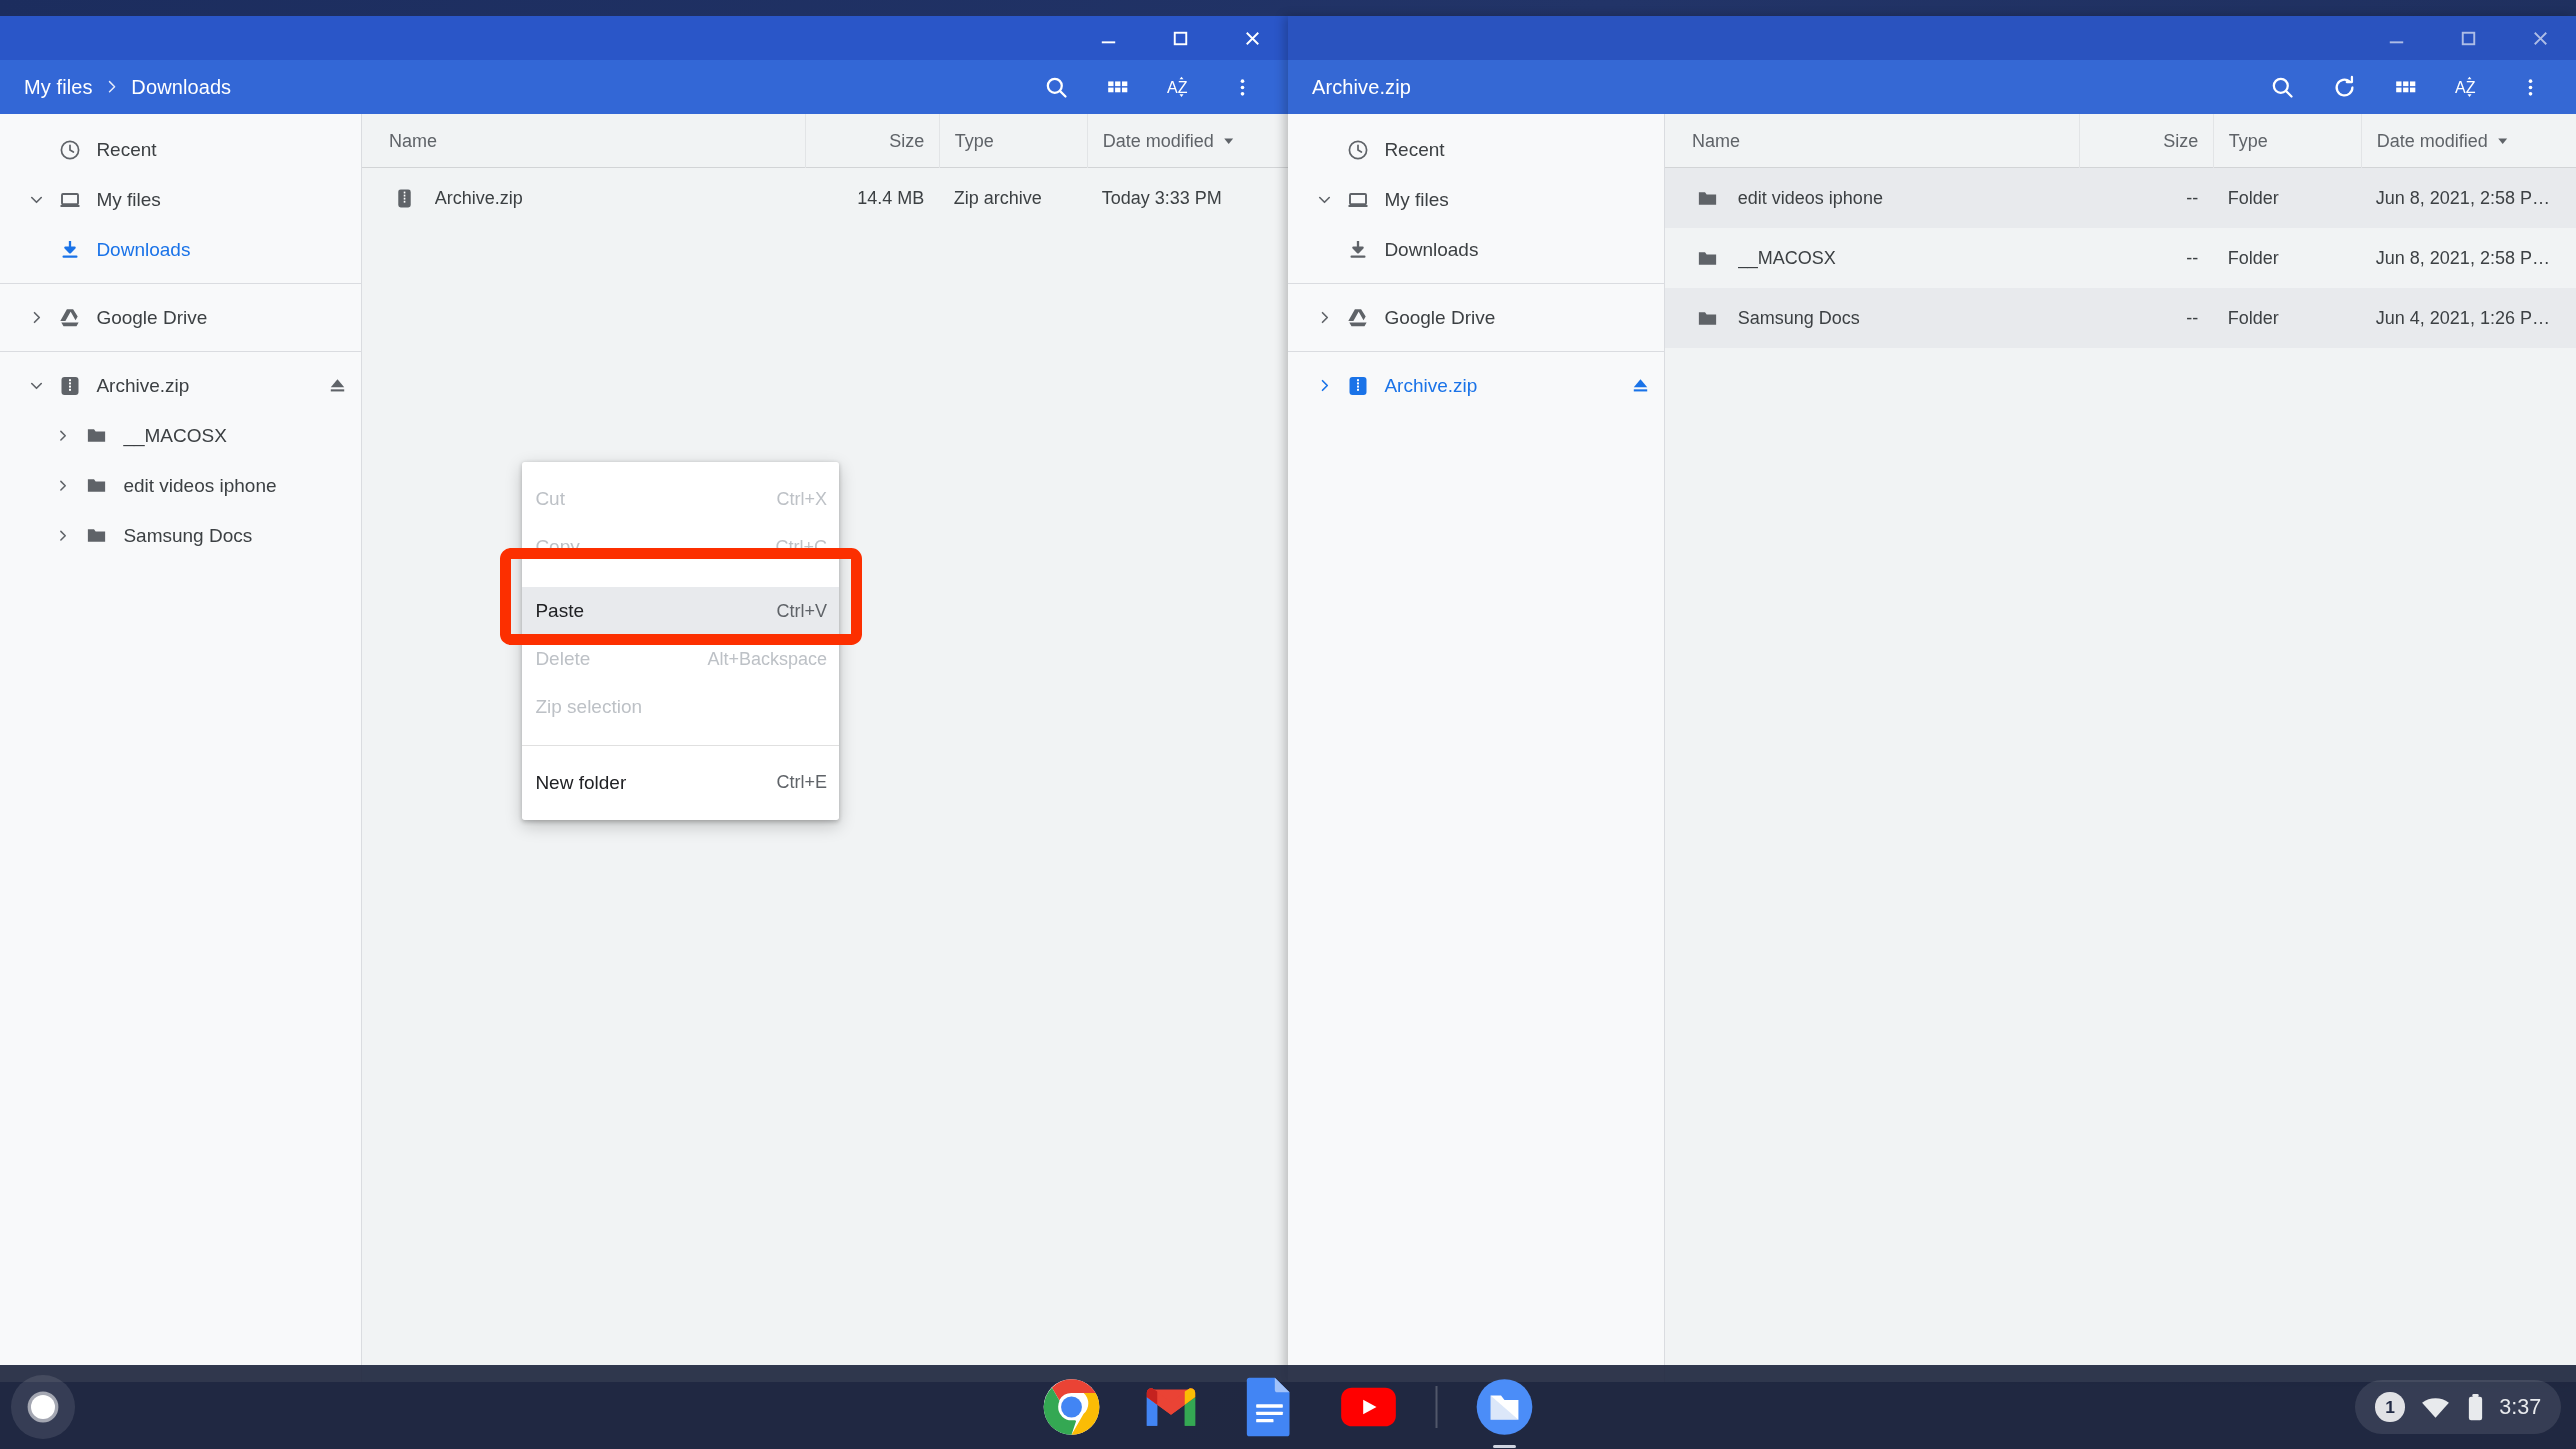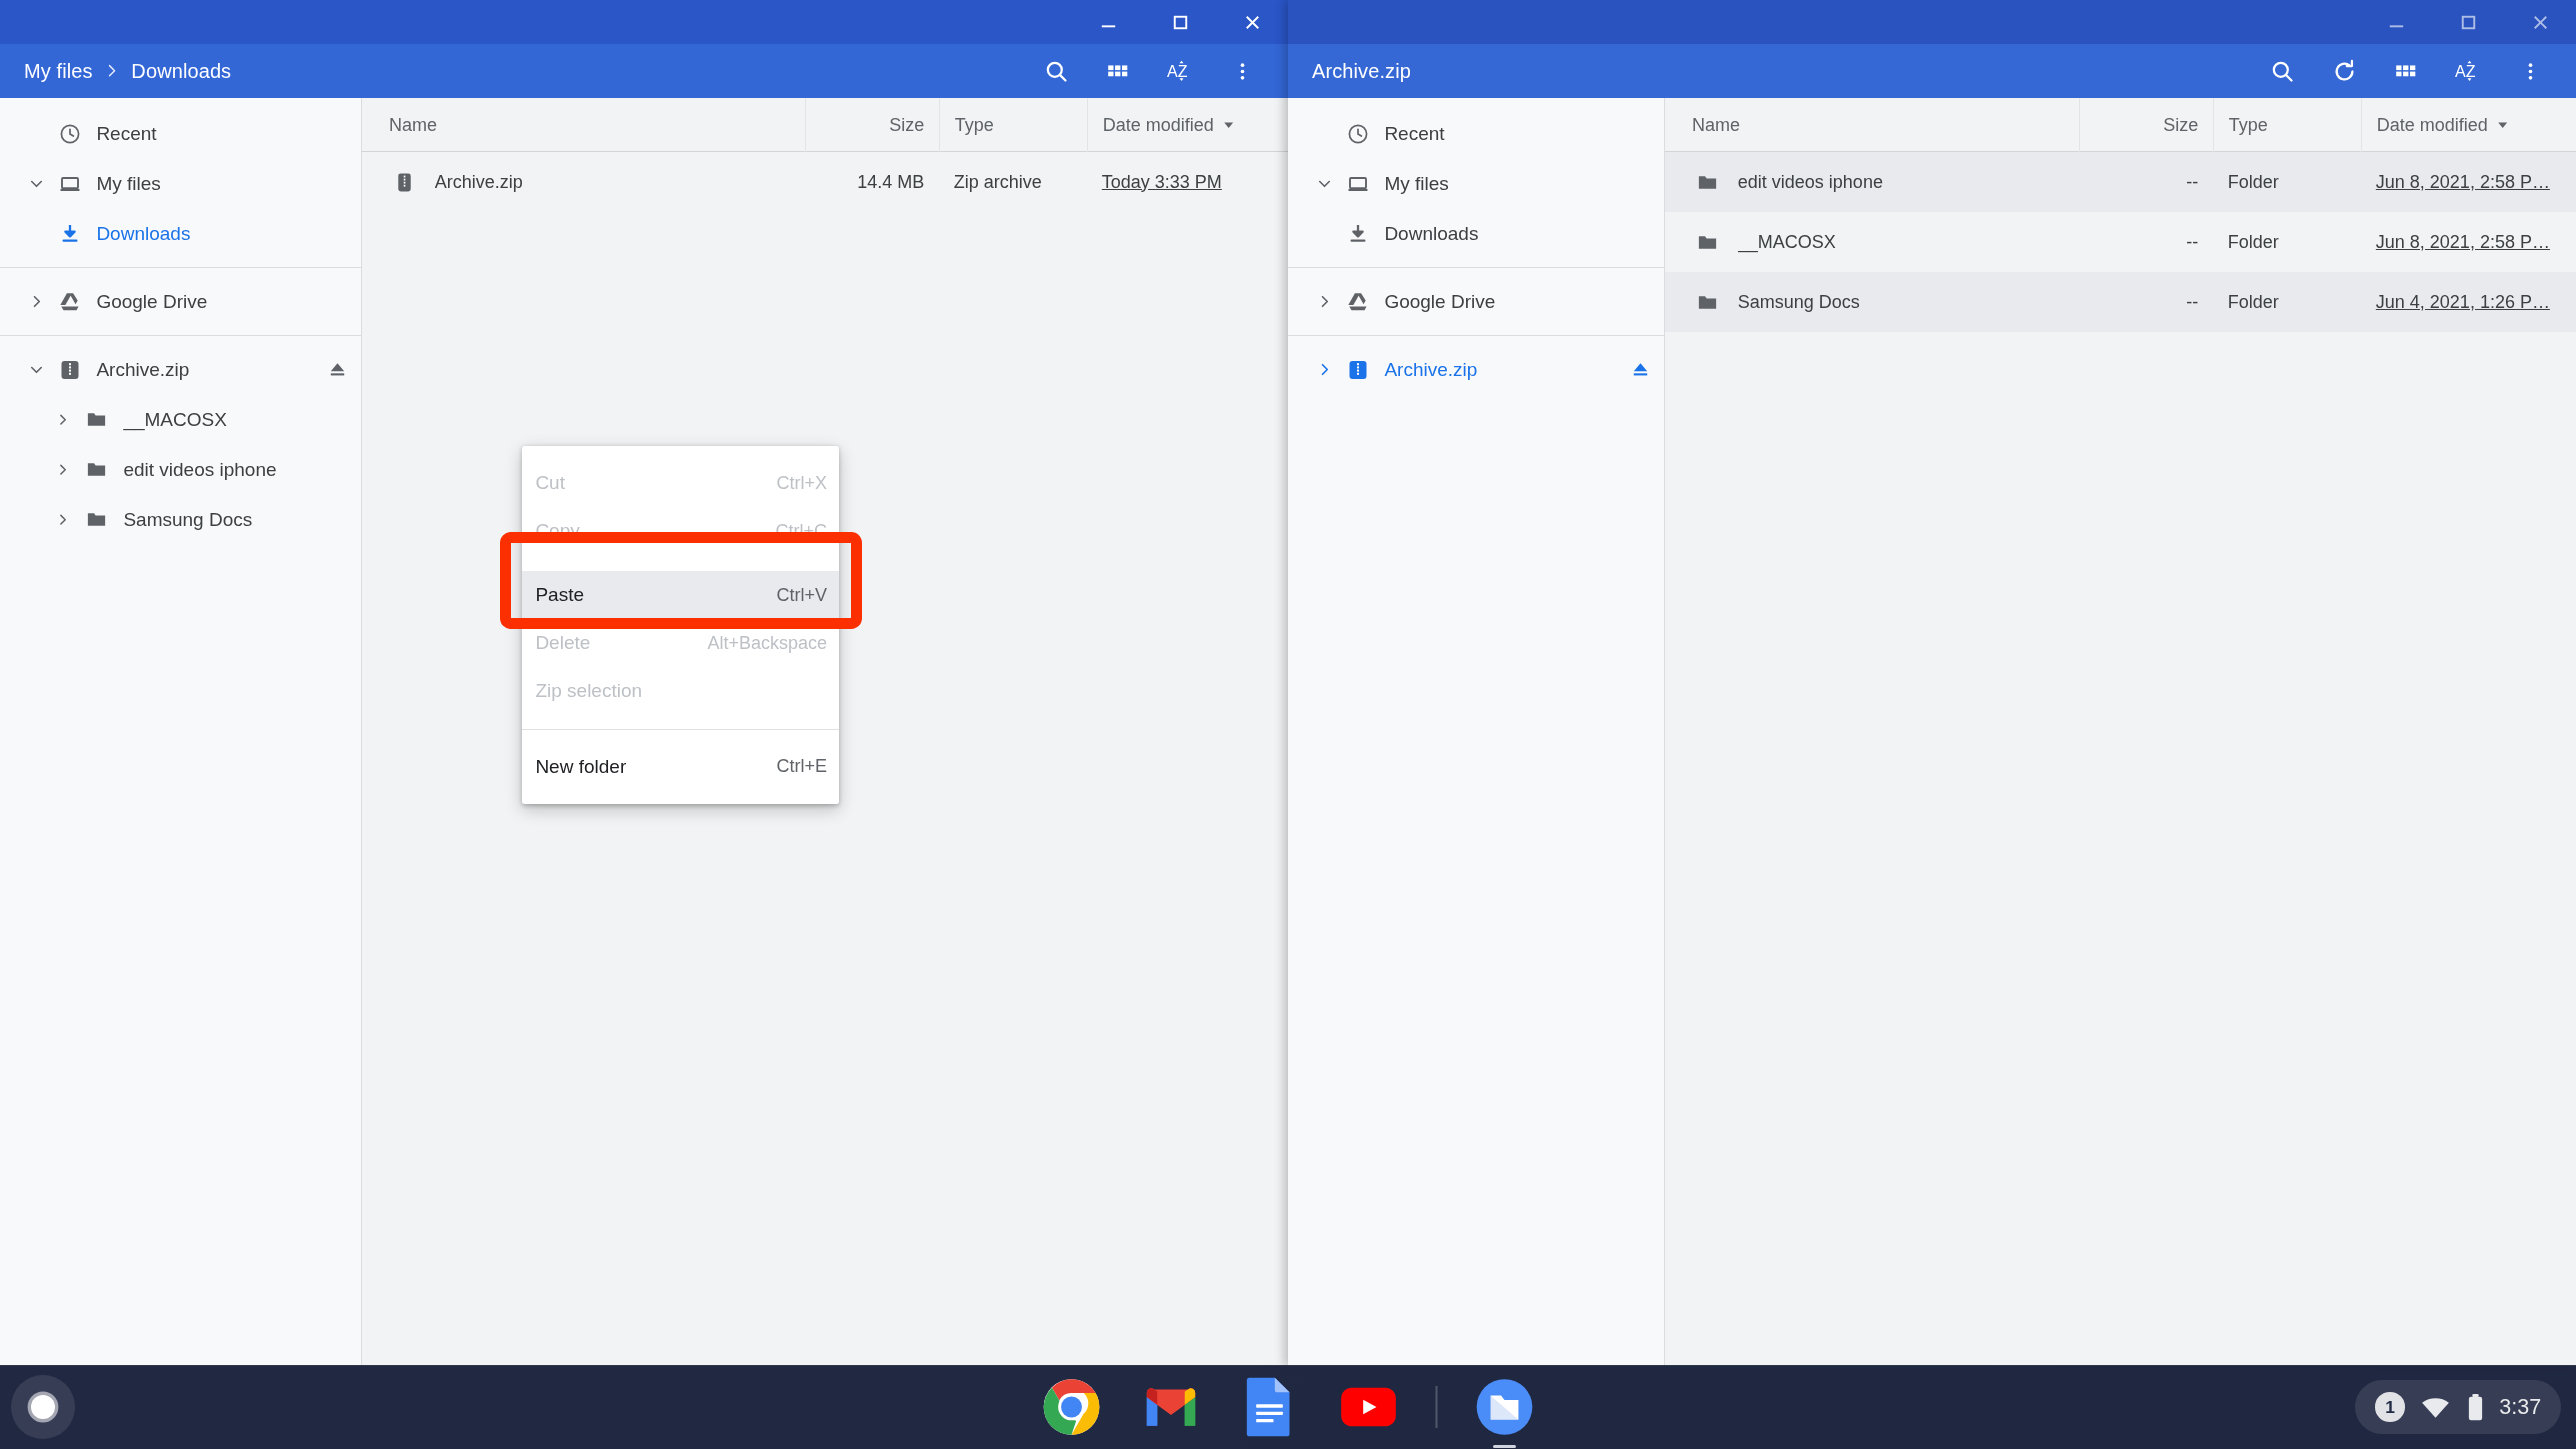--- a/index.html
+++ b/index.html
@@ -13,21 +13,21 @@
 
   
   .desktop-bg {
     position: absolute; inset: 0;
     background: linear-gradient(135deg,#1c2d5e 0%,#223468 40%,#1b2a52 100%);
   }
 
   
   .window {
     position: absolute;
-    top: 0; height: 1366px;
+    top: 16px; height: 1366px;
     background: #f1f3f4;
     overflow: hidden;
   }
   .window.left  { left: 0;    width: 1288px; }
   .window.right { left: 1288px; width: 1288px;
                   box-shadow: -4px 0 9.4px rgba(0,0,0,0.22); }
 
   
   .titlebar {
     position: relative; height: 44px;
@@ -124,21 +124,21 @@
   .row {
     display: flex; align-items: center;
     height: 60px;
     font-size: 18px; color: #3c4043;
   }
   .row.alt { background: #e8eaed; }
   .rcell { display: flex; align-items: center; height: 60px; padding: 0 14.8px;
            overflow: hidden; white-space: nowrap; }
   .rcell.col-name { padding-left: 27px; }
   .rcell.col-size { justify-content: flex-end; color: #3c4043; }
-  .rcell.col-date { text-overflow: ellipsis; text-decoration: underline; }
+  .rcell.col-date { text-overflow: ellipsis; }
   .ricon { width: 31px; flex: 0 0 31px; display: flex; align-items: center;
            justify-content: center; margin-right: 14.8px; }
   .rname { overflow: hidden; text-overflow: ellipsis; }
 
   
   .ctxmenu {
     position: absolute;
     left: 522px; top: 446px; width: 317px;
     background: #fff;
     border-radius: 2.7px;

